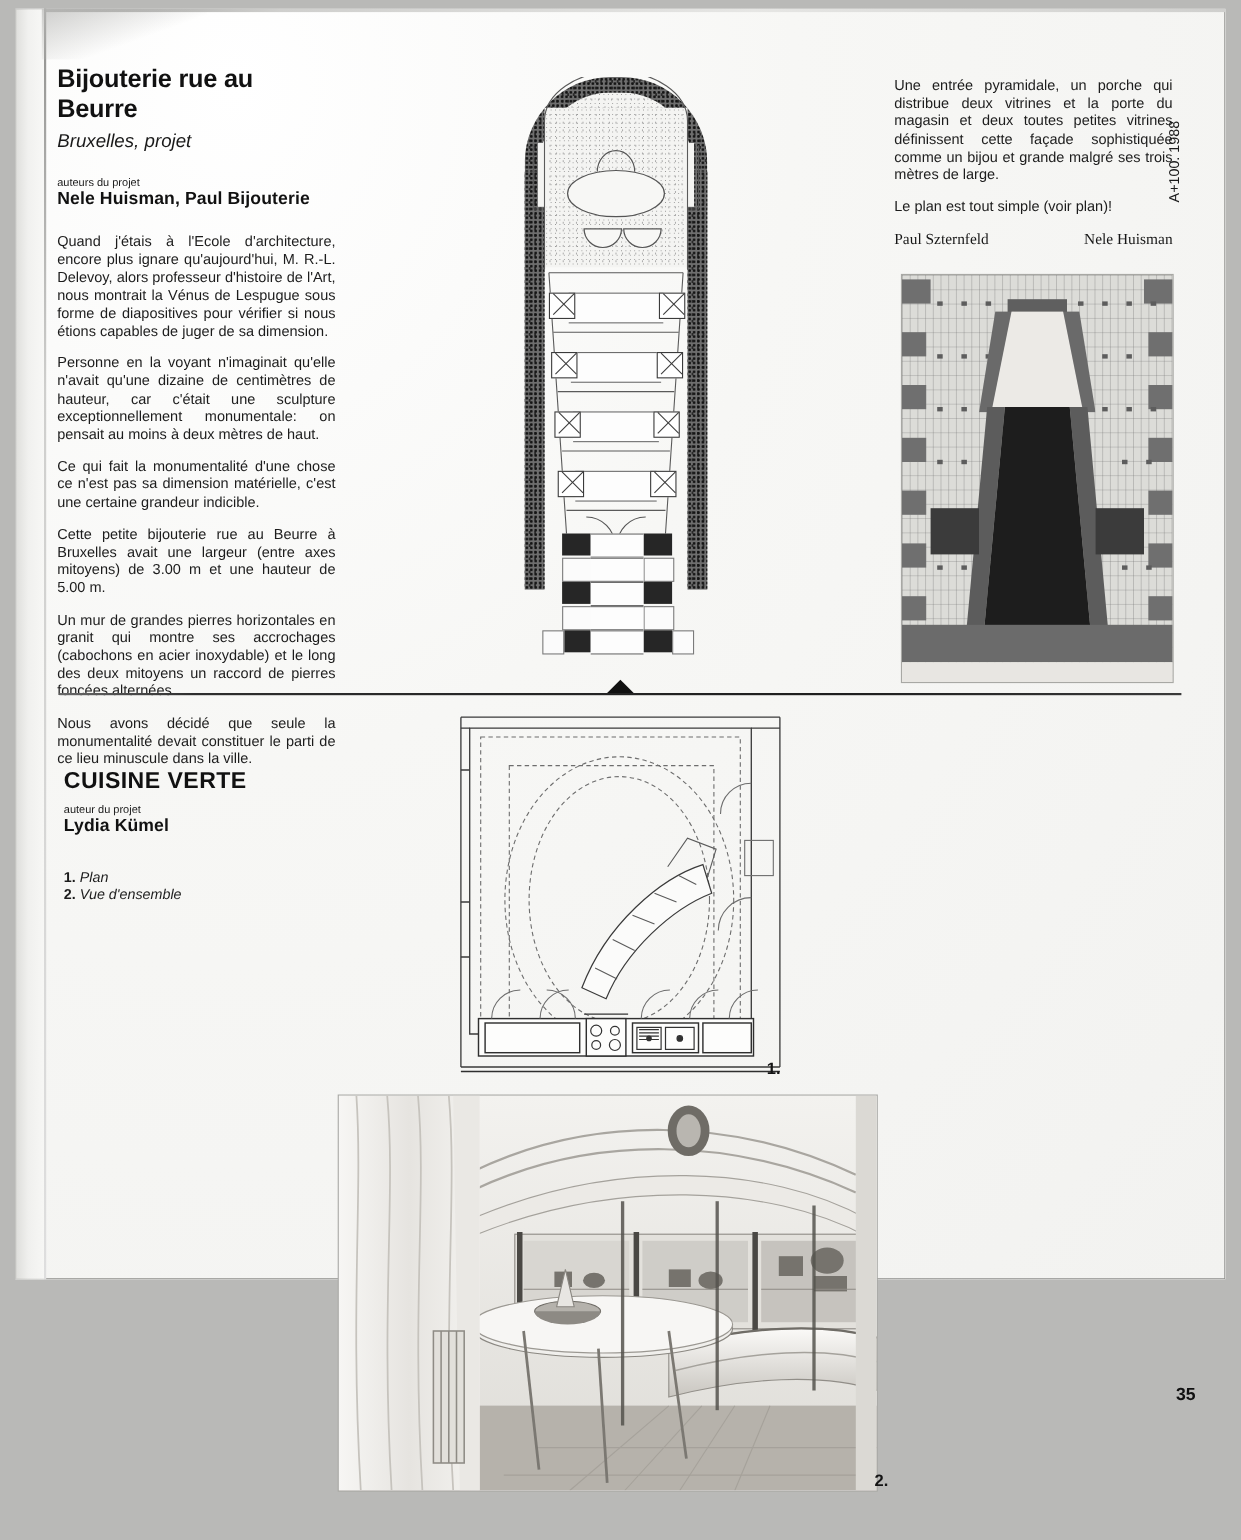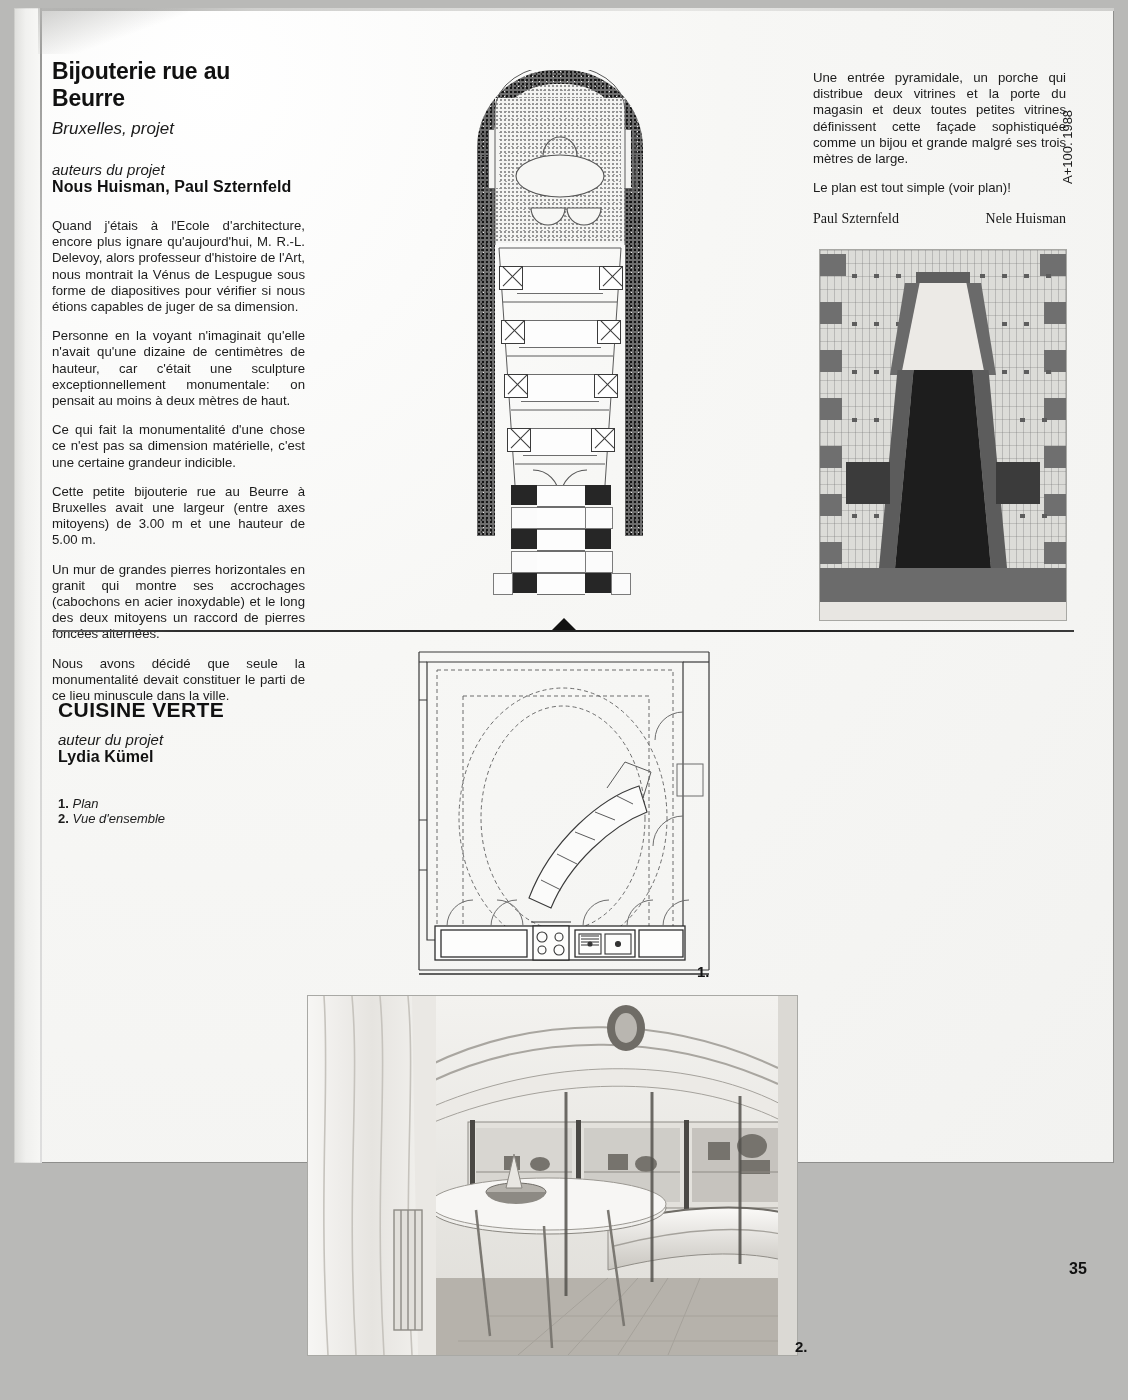--- a/index.html
+++ b/index.html
@@ -28,21 +28,21 @@
   .sheet-edge-top{position:absolute;left:26px;top:0;right:0;height:3px;
     background:linear-gradient(90deg,#9c9c9a,#cfcfcd 20%,#e6e6e4 60%,#cfcfcd);}
   .sheet-edge-left{position:absolute;left:26px;top:0;width:2px;height:100%;
     background:linear-gradient(180deg,#8f8f8d,#cfcfcd 30%,#dedede 100%);}
 
   .content{position:absolute;left:0;top:0;width:100%;height:100%;}
 
   
   .h-title{font-size:23px;font-weight:bold;letter-spacing:-.2px;color:#111;}
   .h-sub{font-size:17px;font-style:italic;color:#1a1a1a;margin-top:7px;}
-  .lbl{font-size:15px;color:#1a1a1a;font-style:italic;}
+  .lbl{font-size:10px;color:#1a1a1a;}
   .strong{font-size:16px;font-weight:bold;color:#111;letter-spacing:.1px;}
   .body-par{
     font-size:13.2px;line-height:16.2px;color:#1c1c1c;
     text-align:justify;margin:0 0 13px 0;
   }
   .serif{font-family:"Liberation Serif", serif;}
 
   
   #left-col{position:absolute;left:38px;top:50px;width:253px;}
   #left-meta{margin-top:22px;}
@@ -164,21 +164,21 @@
   <div class="sheet-edge-left"></div>
 
   <div class="content">
 
     <div id="left-col">
       <div class="h-title">Bijouterie rue au Beurre</div>
       <div class="h-sub">Bruxelles, projet</div>
 
       <div id="left-meta">
         <div class="lbl">auteurs du projet</div>
-        <div class="strong">Nous Huisman, Paul Szternfeld</div>
+        <div class="strong">Nele Huisman, Paul Bijouterie</div>
       </div>
 
       <div id="left-body">
         <p class="body-par">Quand j'étais à l'Ecole d'architecture, encore plus ignare qu'aujourd'hui, M. R.-L. Delevoy, alors professeur d'histoire de l'Art, nous montrait la Vénus de Lespugue sous forme de diapositives pour vérifier si nous étions capables de juger de sa dimension.</p>
         <p class="body-par">Personne en la voyant n'imaginait qu'elle n'avait qu'une dizaine de centimètres de hauteur, car c'était une sculpture exceptionnellement monumentale: on pensait au moins à deux mètres de haut.</p>
         <p class="body-par">Ce qui fait la monumentalité d'une chose ce n'est pas sa dimension matérielle, c'est une certaine grandeur indicible.</p>
         <p class="body-par">Cette petite bijouterie rue au Beurre à Bruxelles avait une largeur (entre axes mitoyens) de 3.00 m et une hauteur de 5.00 m.</p>
         <p class="body-par">Un mur de grandes pierres horizontales en granit qui montre ses accrochages (cabochons en acier inoxydable) et le long des deux mitoyens un raccord de pierres foncées alternées.</p>
         <p class="body-par">Nous avons décidé que seule la monumentalité devait constituer le parti de ce lieu minuscule dans la ville.</p>
       </div>

